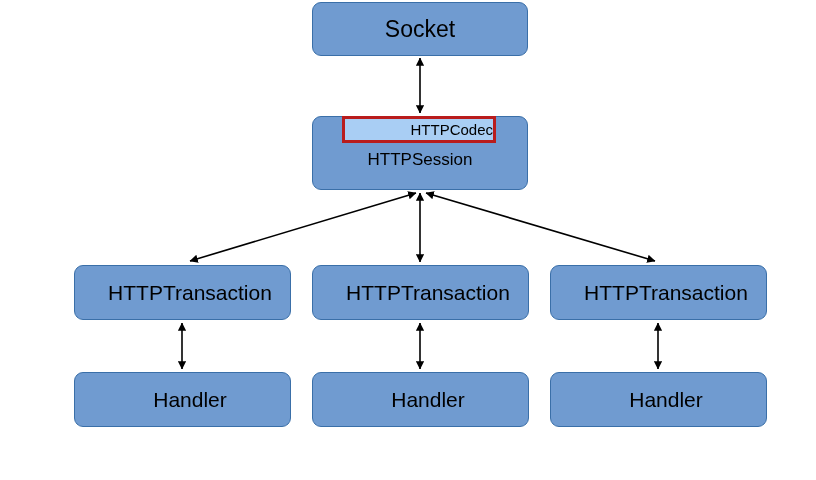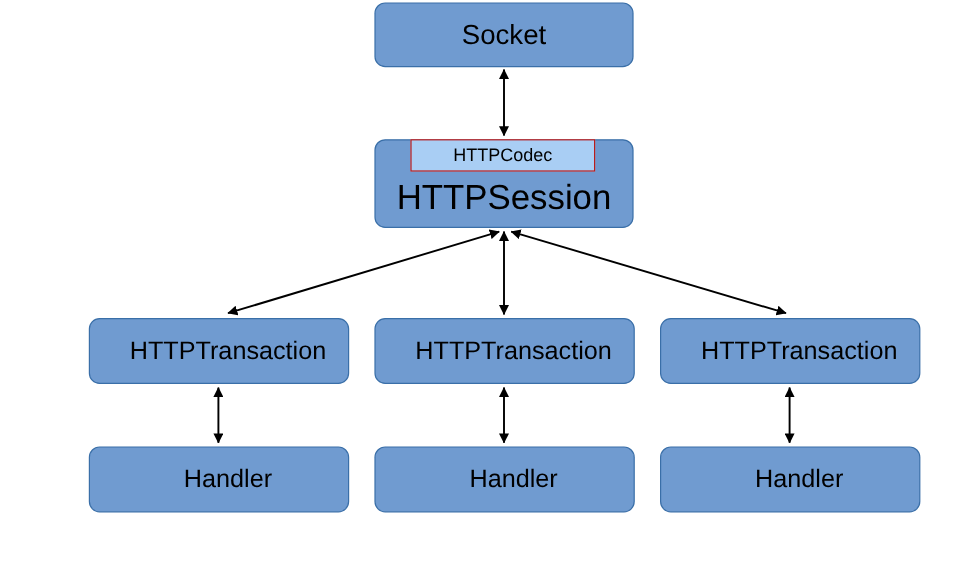--- a/index.html
+++ b/index.html
@@ -54,39 +54,39 @@
     margin-left: 15px;
   }
   
   .node.session {
     display: block;
   }
   .session-inner {
     position: absolute;
     box-sizing: border-box;
     background: #A9CEF4;
-    border: 1px solid #b91c1c;
+    border: 3px solid #b91c1c;
     display: flex;
     align-items: center;
-    justify-content: center;
+    justify-content: flex-end;
     z-index: 3;
   }
   .session-inner-label {
     color: #000000;
     font-size: 15px;
     line-height: 1;
     white-space: nowrap;
   }
   .session-main-label {
     position: absolute;
     left: 0;
     right: 0;
     text-align: center;
     color: #000000;
-    font-size: 29px;
+    font-size: 17px;
     line-height: 1;
     white-space: nowrap;
   }
 </style>
 </head>
 <body>
 
 <div id="diagram-canvas">
 
   <svg class="arrow-layer" viewBox="0 0 816 480" width="816" height="480" xmlns="http://www.w3.org/2000/svg">

